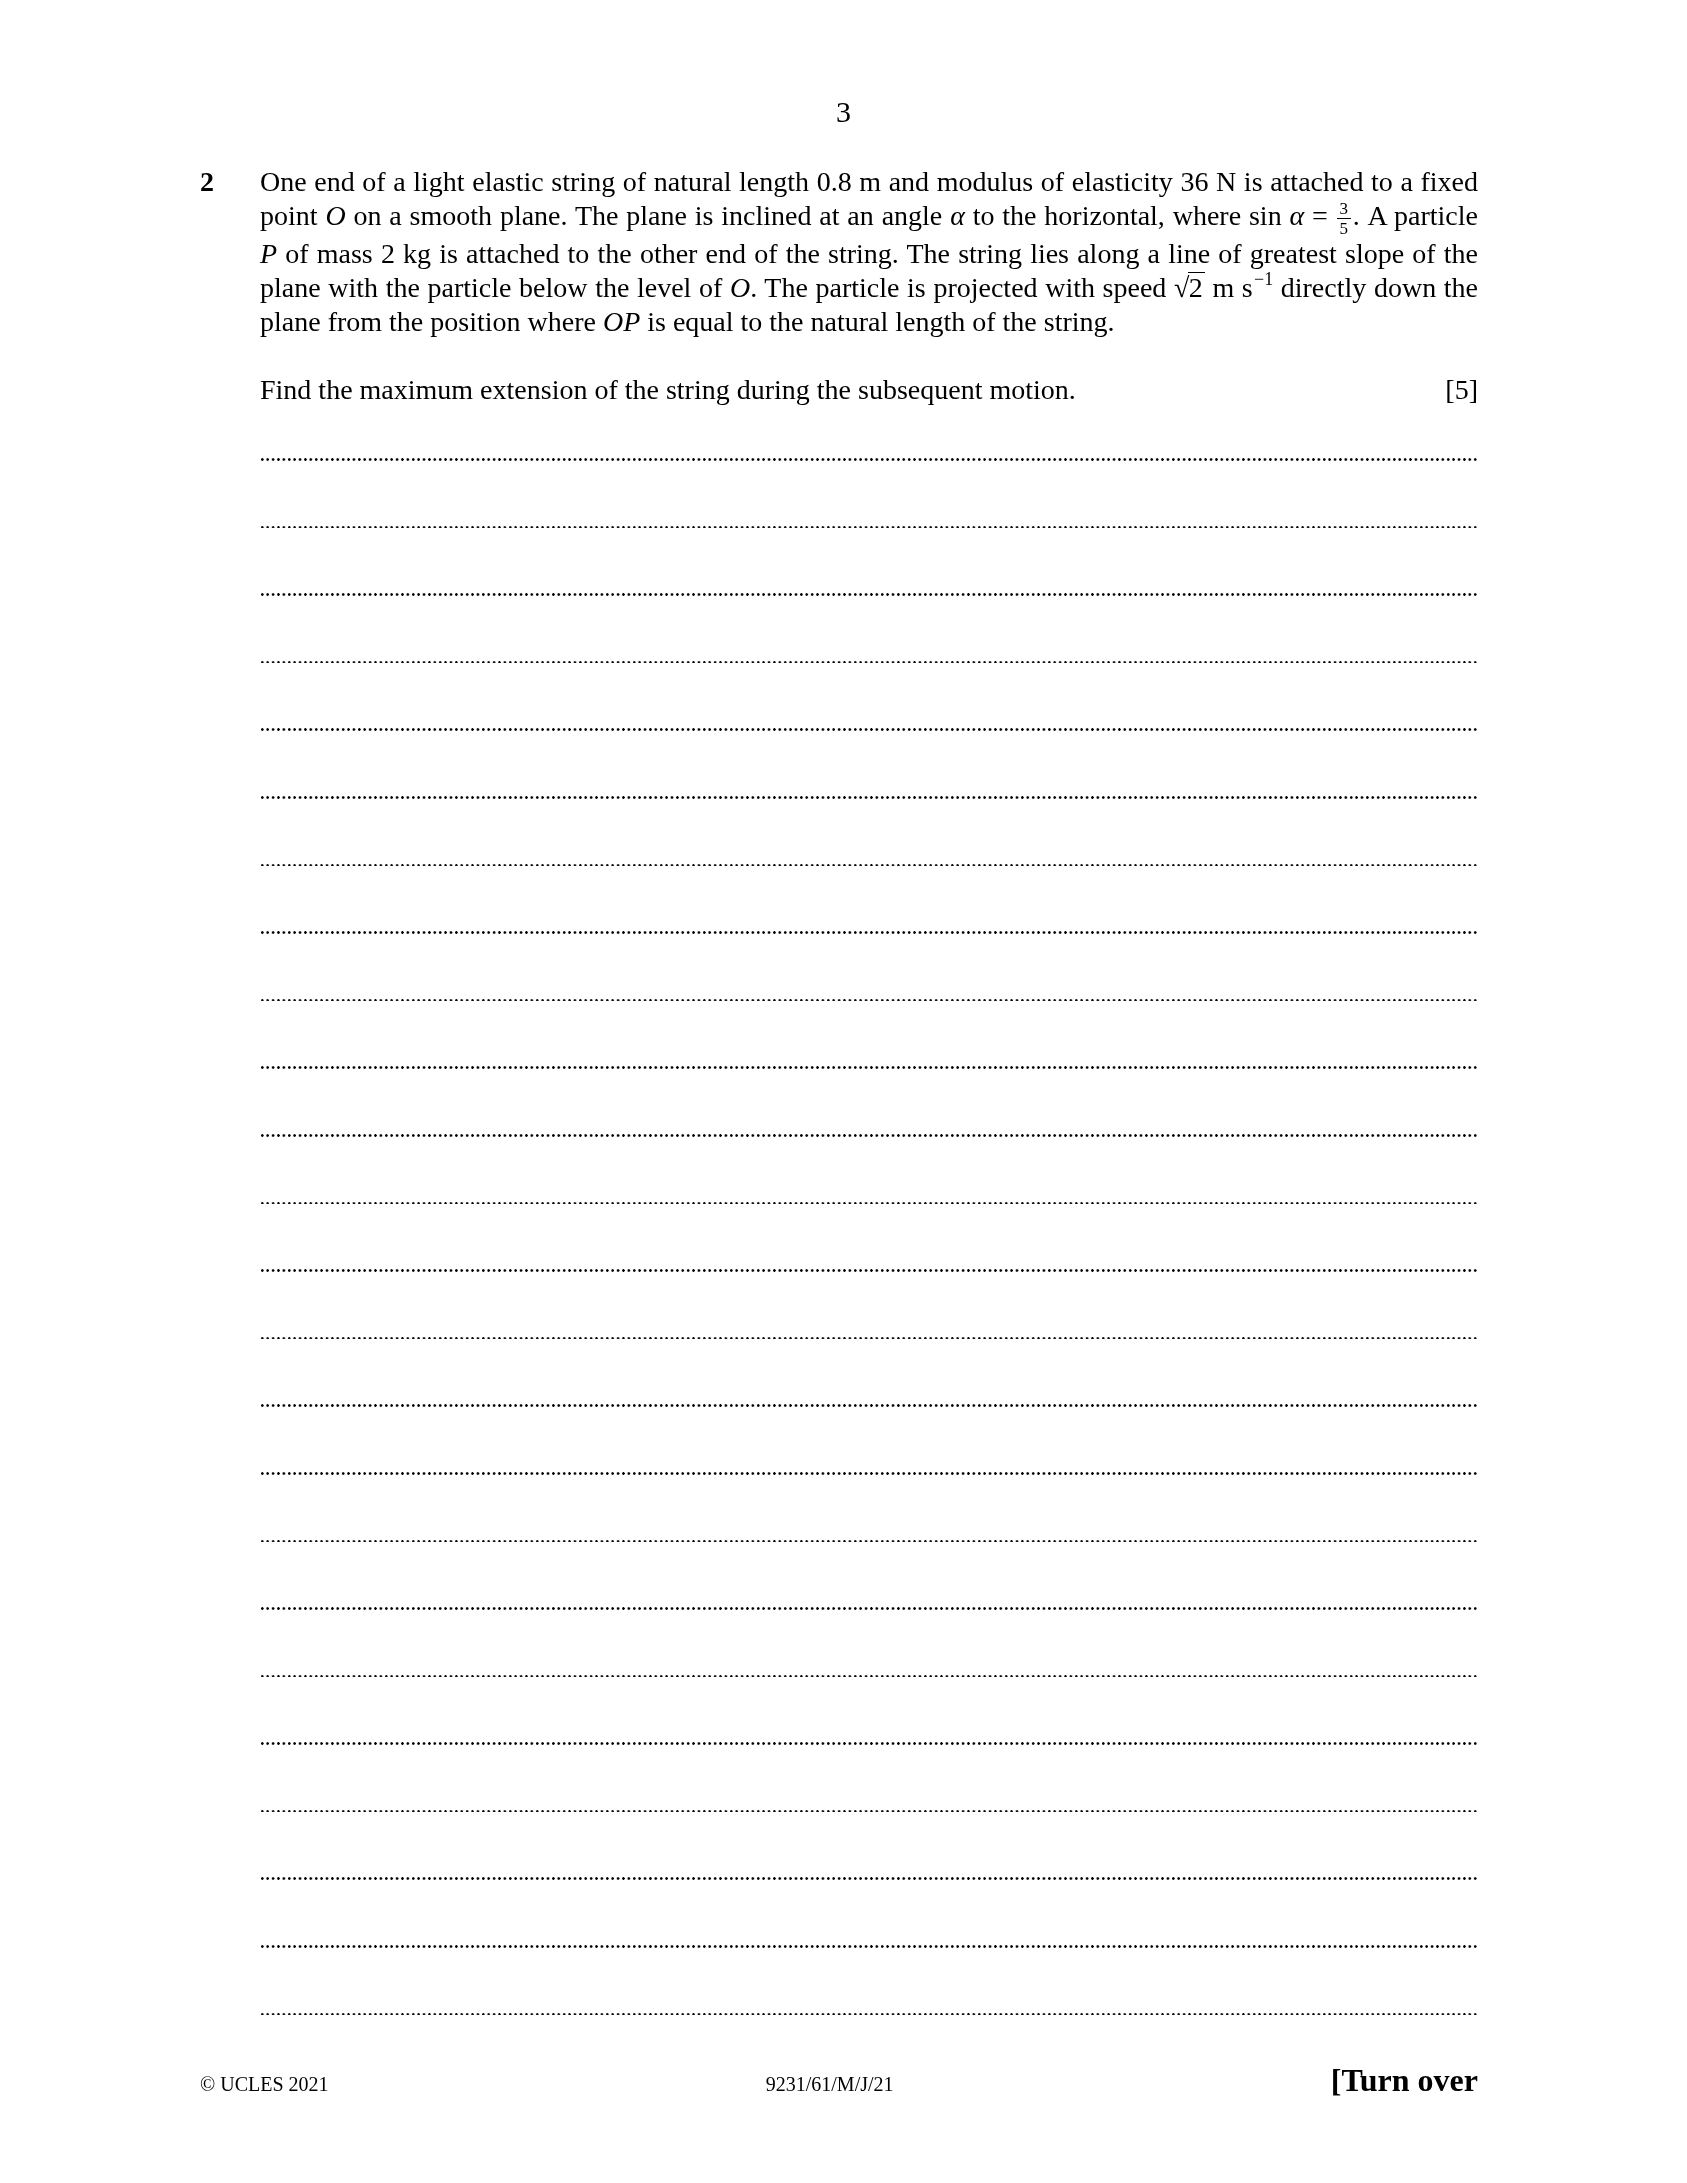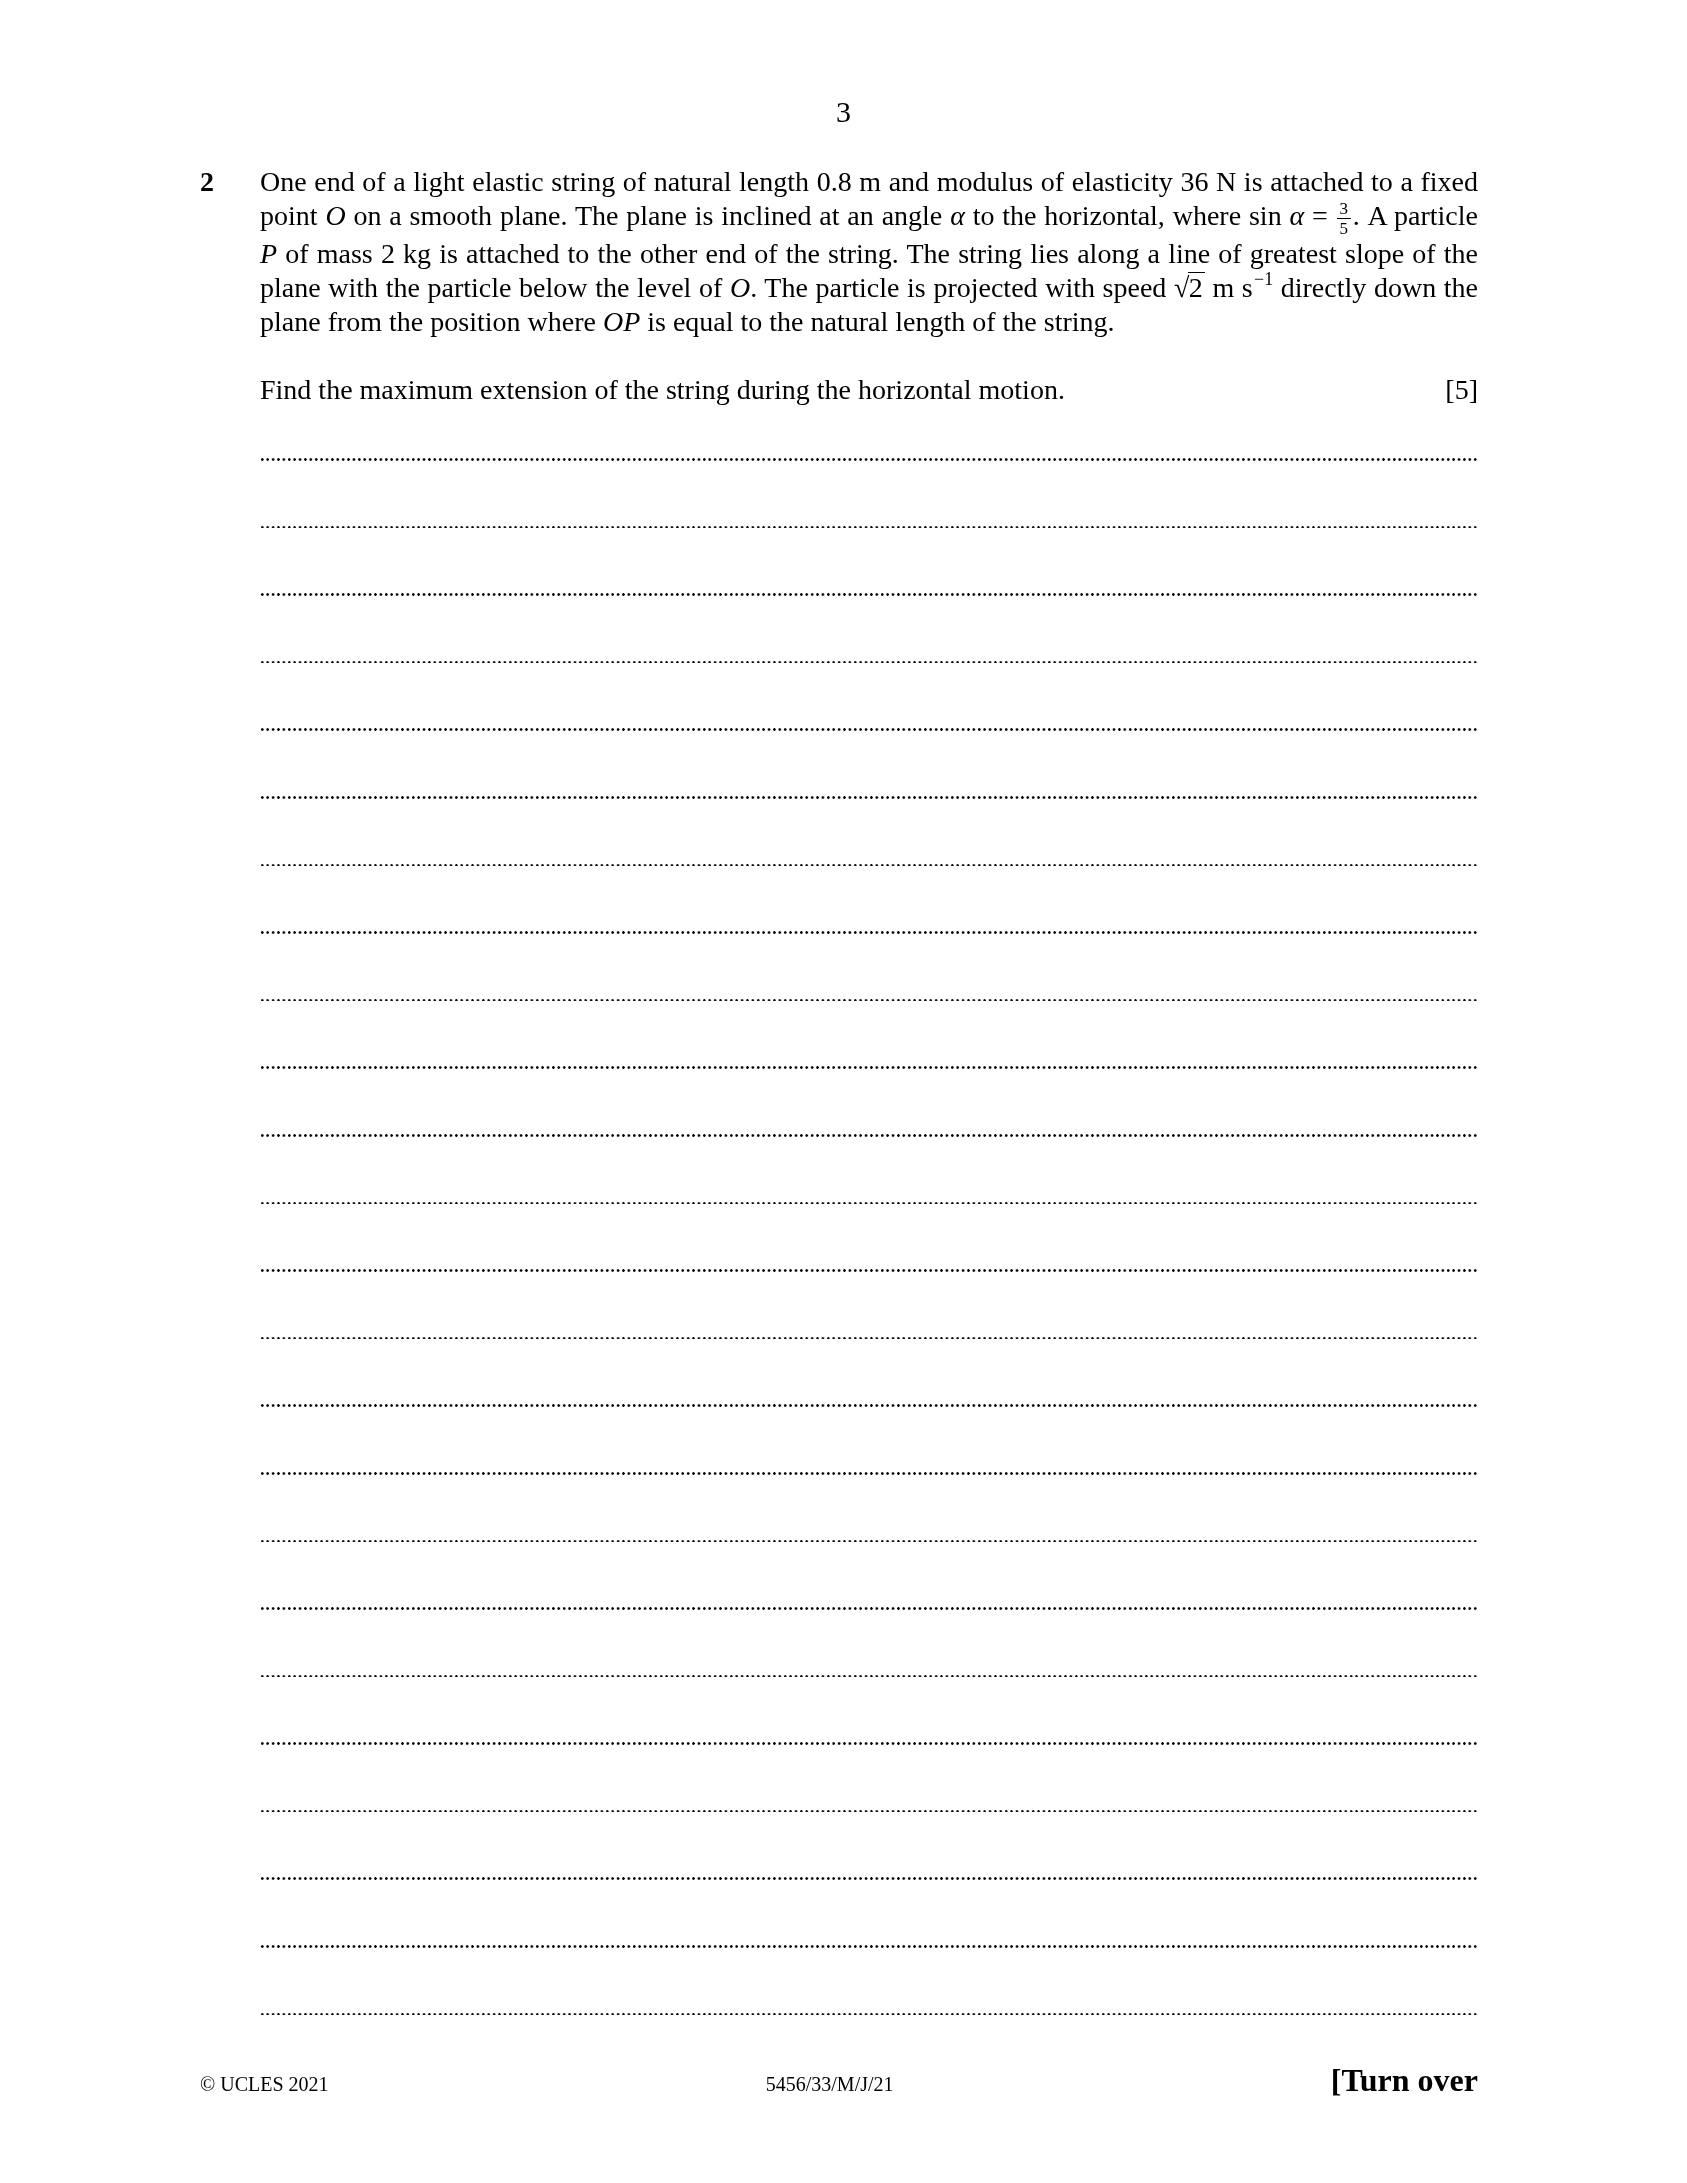--- a/index.html
+++ b/index.html
@@ -108,21 +108,21 @@
 <div class="page">
 
   <div class="page-number">3</div>
 
   <div class="question">
     <div class="qrow">
       <div class="qnum">2</div>
       <div class="qbody">
         <p class="qtext"><span>One end of a light elastic string of natural length 0.8 m and modulus of elasticity 36 N is attached to a fixed point </span><i>O</i><span> on a smooth plane. The plane is inclined at an angle </span><i>α</i><span> to the horizontal, where sin </span><i>α</i><span> = </span><span class="frac"><span class="num">3</span><span class="den">5</span></span><span>. A particle </span><i>P</i><span> of mass 2 kg is attached to the other end of the string. The string lies along a line of greatest slope of the plane with the particle below the level of </span><i>O</i><span>. The particle is projected with speed </span><span class="sqrt"><span class="radical">√</span><span class="radicand">2</span></span><span> m s</span><sup class="msup">−1</sup><span> directly down the plane from the position where </span><i>OP</i><span> is equal to the natural length of the string.</span></p>
         <div class="prompt-row">
-          <span>Find the maximum extension of the string during the horizontal motion.</span>
+          <span>Find the maximum extension of the string during the subsequent motion.</span>
           <span>[5]</span>
         </div>
       </div>
     </div>
   </div>
 
   <div class="answers">
       <div class="dotline"></div>
       <div class="dotline"></div>
       <div class="dotline"></div>
@@ -144,18 +144,18 @@
       <div class="dotline"></div>
       <div class="dotline"></div>
       <div class="dotline"></div>
       <div class="dotline"></div>
       <div class="dotline"></div>
       <div class="dotline"></div>
     </div>
 
   <div class="footer">
     <span class="copyright">© UCLES 2021</span>
-    <span class="code">5456/33/M/J/21</span>
+    <span class="code">9231/61/M/J/21</span>
     <span class="turnover">[Turn over</span>
   </div>
 
 </div>
 
 
 </body></html>

